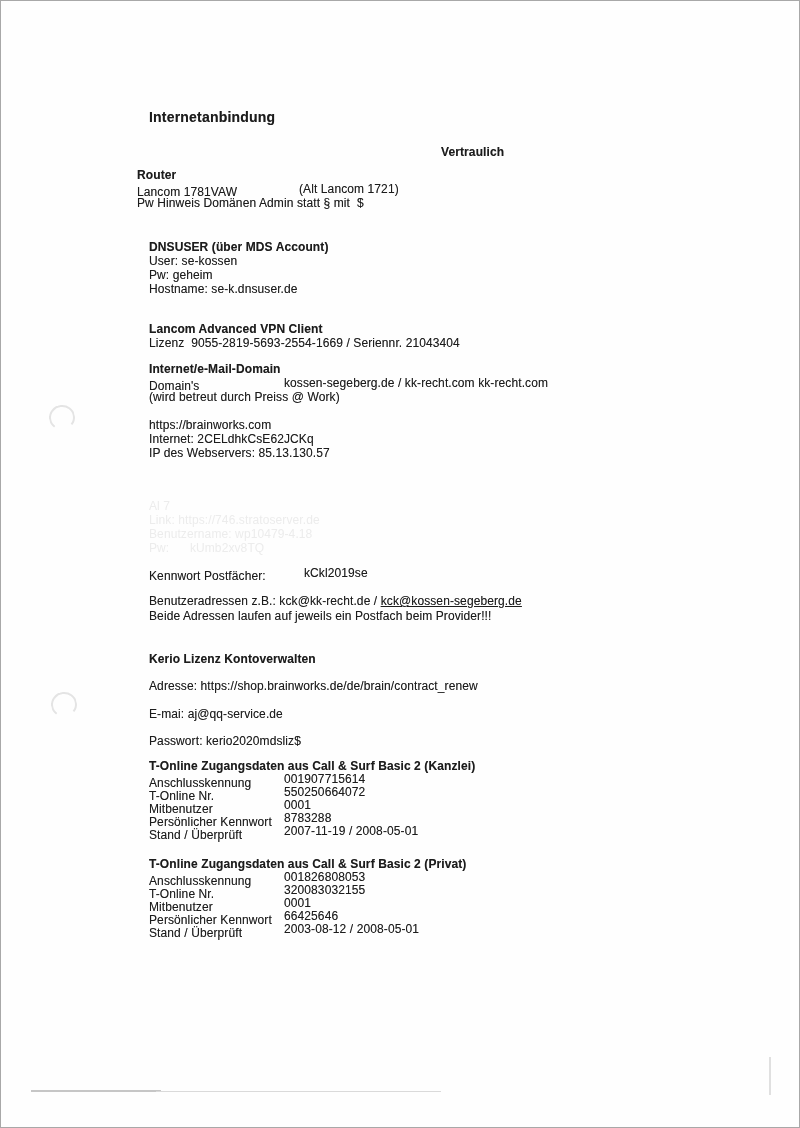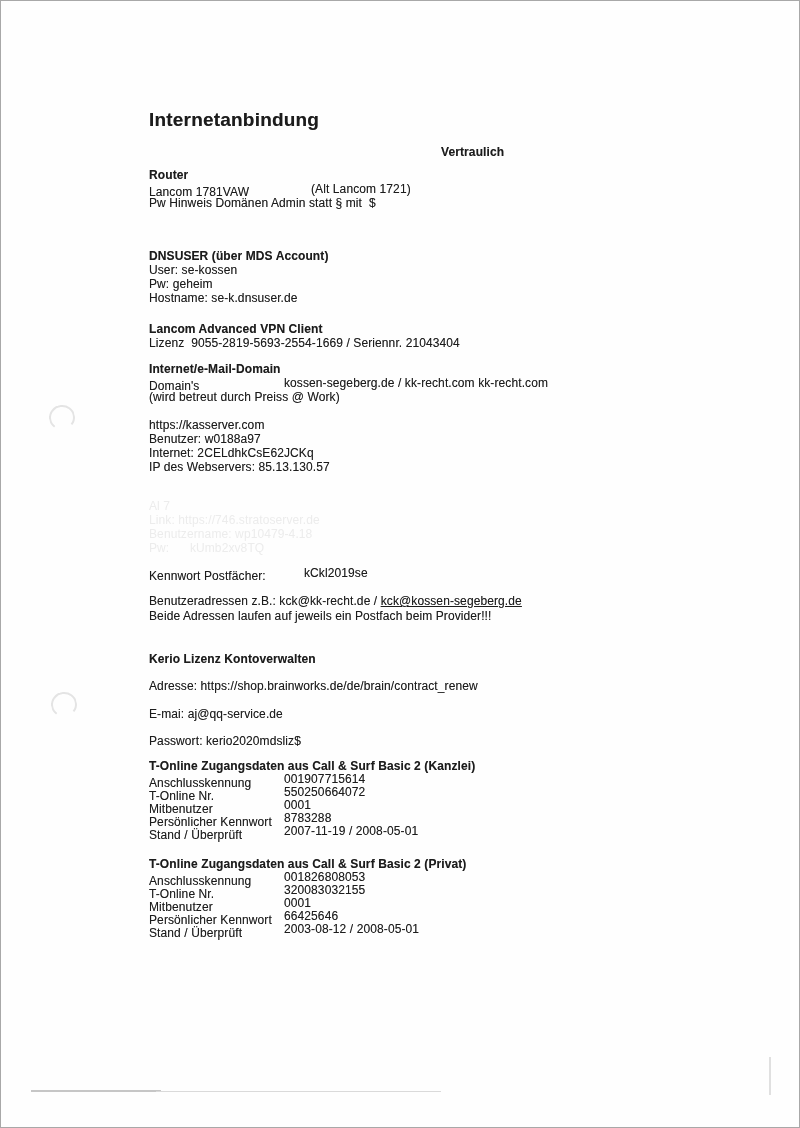--- a/index.html
+++ b/index.html
@@ -11,21 +11,21 @@
     background: #fefefe;
     border: 1px solid #a8a8a8;
     overflow: hidden;
     font-family: "Liberation Sans", "DejaVu Sans", sans-serif;
     color: #1c1c1c;
   }
   .abs { position: absolute; }
   .t { white-space: pre-wrap; font-size: 12px; line-height: 14px; letter-spacing: 0.1px;
        text-shadow: 0 0 0.5px rgba(30,30,30,0.45); }
   .b { font-weight: 700; }
-  .title { font-size: 19px; font-weight: 700; letter-spacing: 0.2px;
+  .title { font-size: 14px; font-weight: 700; letter-spacing: 0.2px;
            text-shadow: 0 0 0.6px rgba(20,20,20,0.5); }
   .row { position: relative; height: 14px; }
   .row .val { position: absolute; left: 135px; top: 0; }
   .row .val2 { position: absolute; left: 155px; top: 0; }
   .row .val3 { position: absolute; left: 162px; top: 0; }
   .tbl .row { height: 13px; }
   .tbl .t { line-height: 13px; }
   .u { text-decoration: underline; }
   .faded { color: #ececec; text-shadow: none; }
   .addr .t { line-height: 15px; }
@@ -43,30 +43,30 @@
 
 <div class="page">
 
   <div class="punch" style="left:48px; top:404px;"></div>
   <div class="punch" style="left:50px; top:691px;"></div>
 
   <div class="abs title" style="left:148px; top:108px;">Internetanbindung</div>
 
   <div class="abs t b" style="left:440px; top:144px;">Vertraulich</div>
 
-  <div class="abs" style="left:148px; top:167px; width:560px;">
+  <div class="abs" style="left:136px; top:167px; width:560px;">
     <div class="t b">Router</div>
     <div class="row">
       <span class="t">Lancom 1781VAW</span>
       <span class="t val3">(Alt Lancom 1721)</span>
     </div>
     <div class="t">Pw Hinweis Domänen Admin statt § mit  $</div>
   </div>
 
-  <div class="abs" style="left:148px; top:248px; width:560px;">
+  <div class="abs" style="left:148px; top:239px; width:560px;">
     <div class="t b">DNSUSER (über MDS Account)</div>
     <div class="t">User: se-kossen</div>
     <div class="t">Pw: geheim</div>
     <div class="t">Hostname: se-k.dnsuser.de</div>
   </div>
 
   <div class="abs" style="left:148px; top:321px; width:560px;">
     <div class="t b">Lancom Advanced VPN Client</div>
     <div class="t">Lizenz  9055-2819-5693-2554-1669 / Seriennr. 21043404</div>
   </div>
@@ -74,22 +74,21 @@
   <div class="abs" style="left:148px; top:361px; width:560px;">
     <div class="t b">Internet/e-Mail-Domain</div>
     <div class="row">
       <span class="t">Domain's</span>
       <span class="t val">kossen-segeberg.de / kk-recht.com kk-recht.com</span>
     </div>
     <div class="t">(wird betreut durch Preiss @ Work)</div>
   </div>
 
   <div class="abs" style="left:148px; top:417px; width:560px;">
-    <div class="t">https://kasserver.com</div>
-    <div class="t">Benutzer: w0188a97</div>
+    <div class="t">https://brainworks.com</div>
     <div class="t">Internet: 2CELdhkCsE62JCKq</div>
     <div class="t">IP des Webservers: 85.13.130.57</div>
   </div>
 
   <div class="abs" style="left:148px; top:498px; width:420px;">
     <div class="t faded">Al 7</div>
     <div class="t faded">Link: https://746.stratoserver.de</div>
     <div class="t faded">Benutzername: wp10479-4.18</div>
     <div class="t faded">Pw:      kUmb2xv8TQ</div>
   </div>

